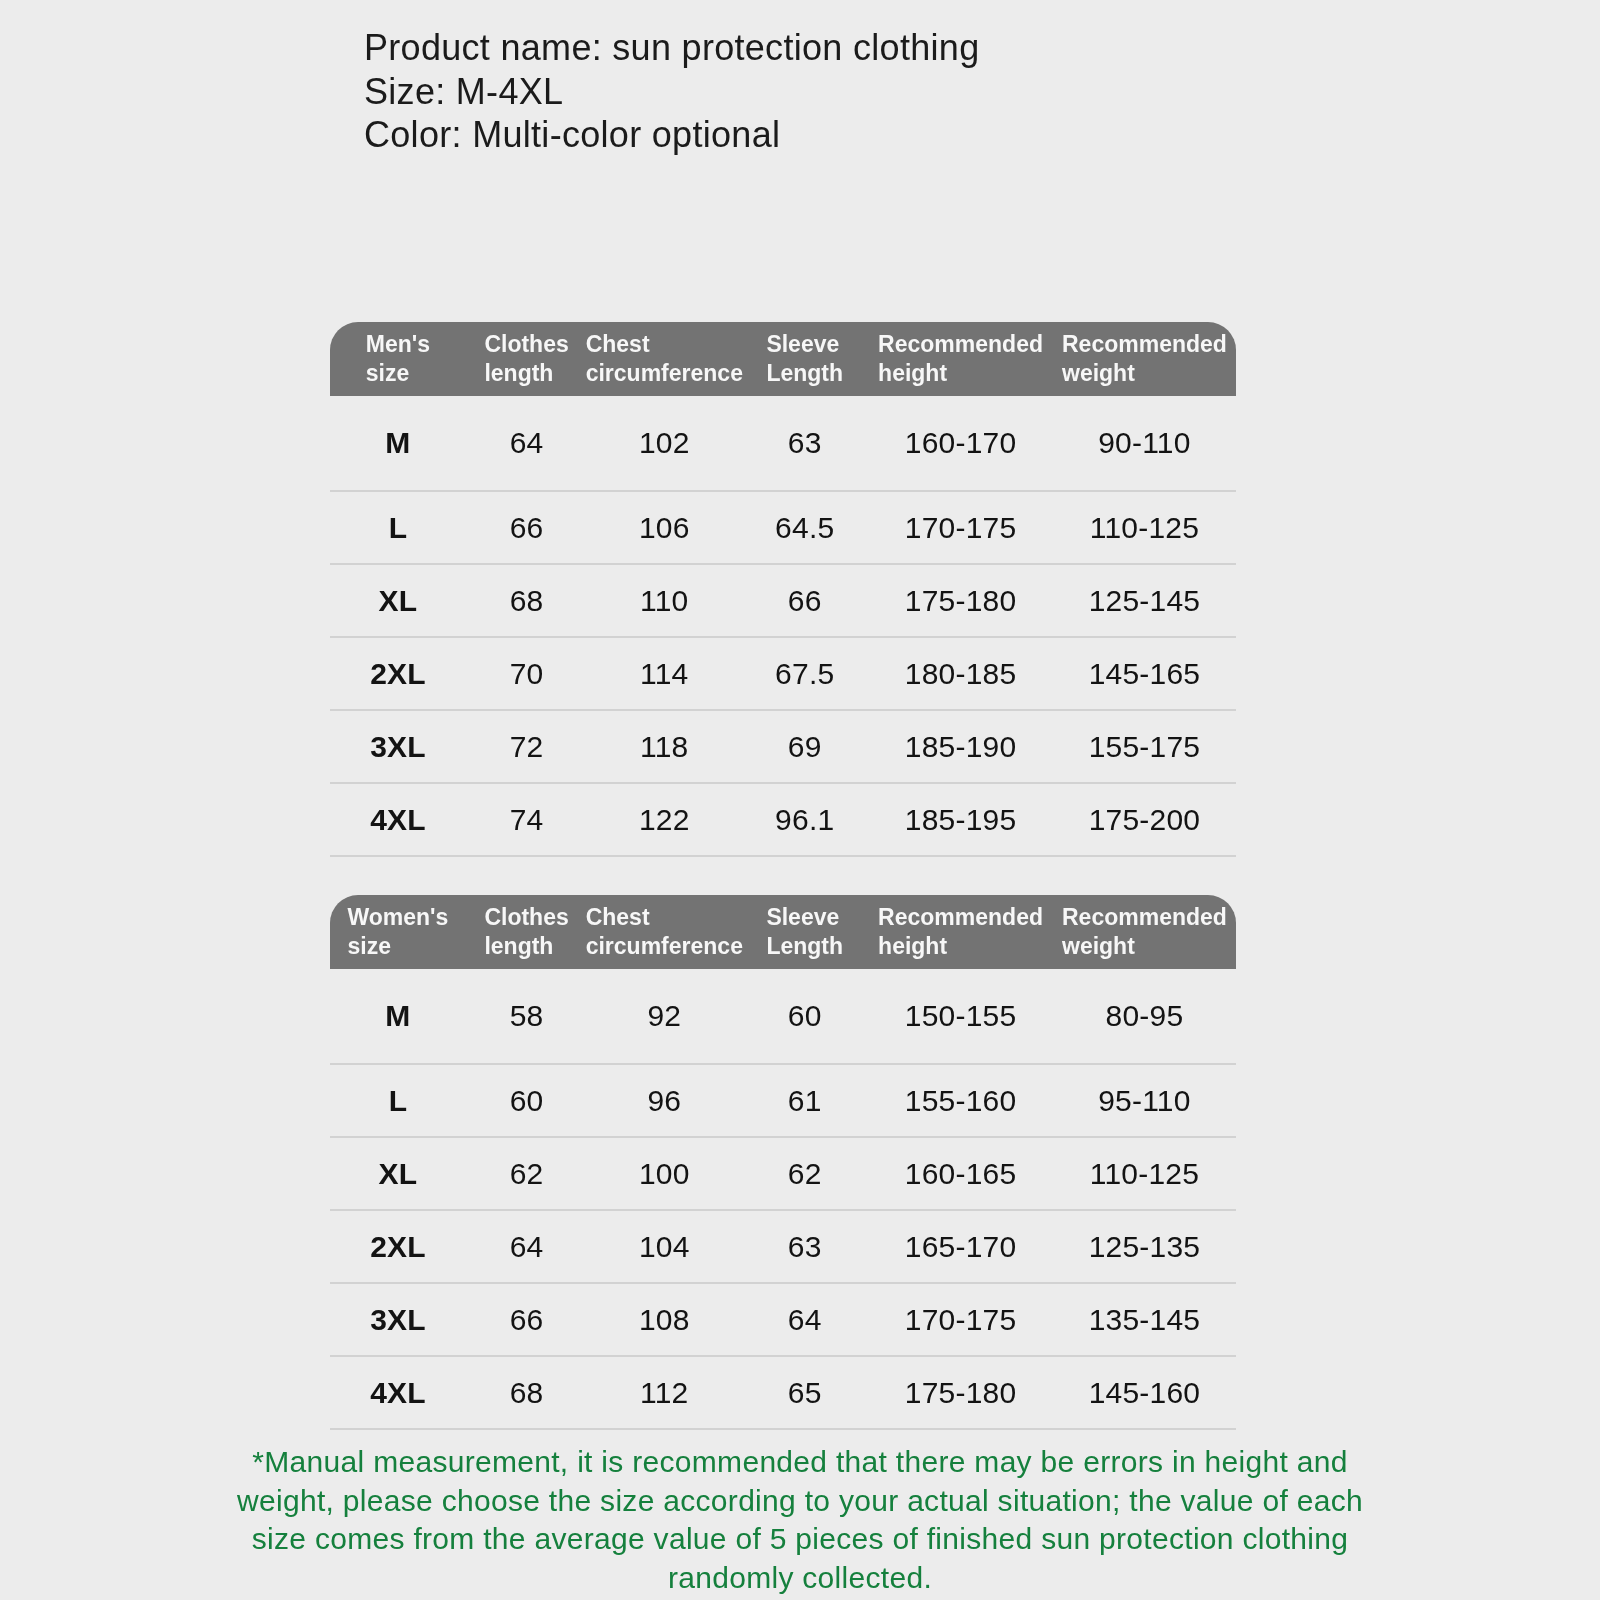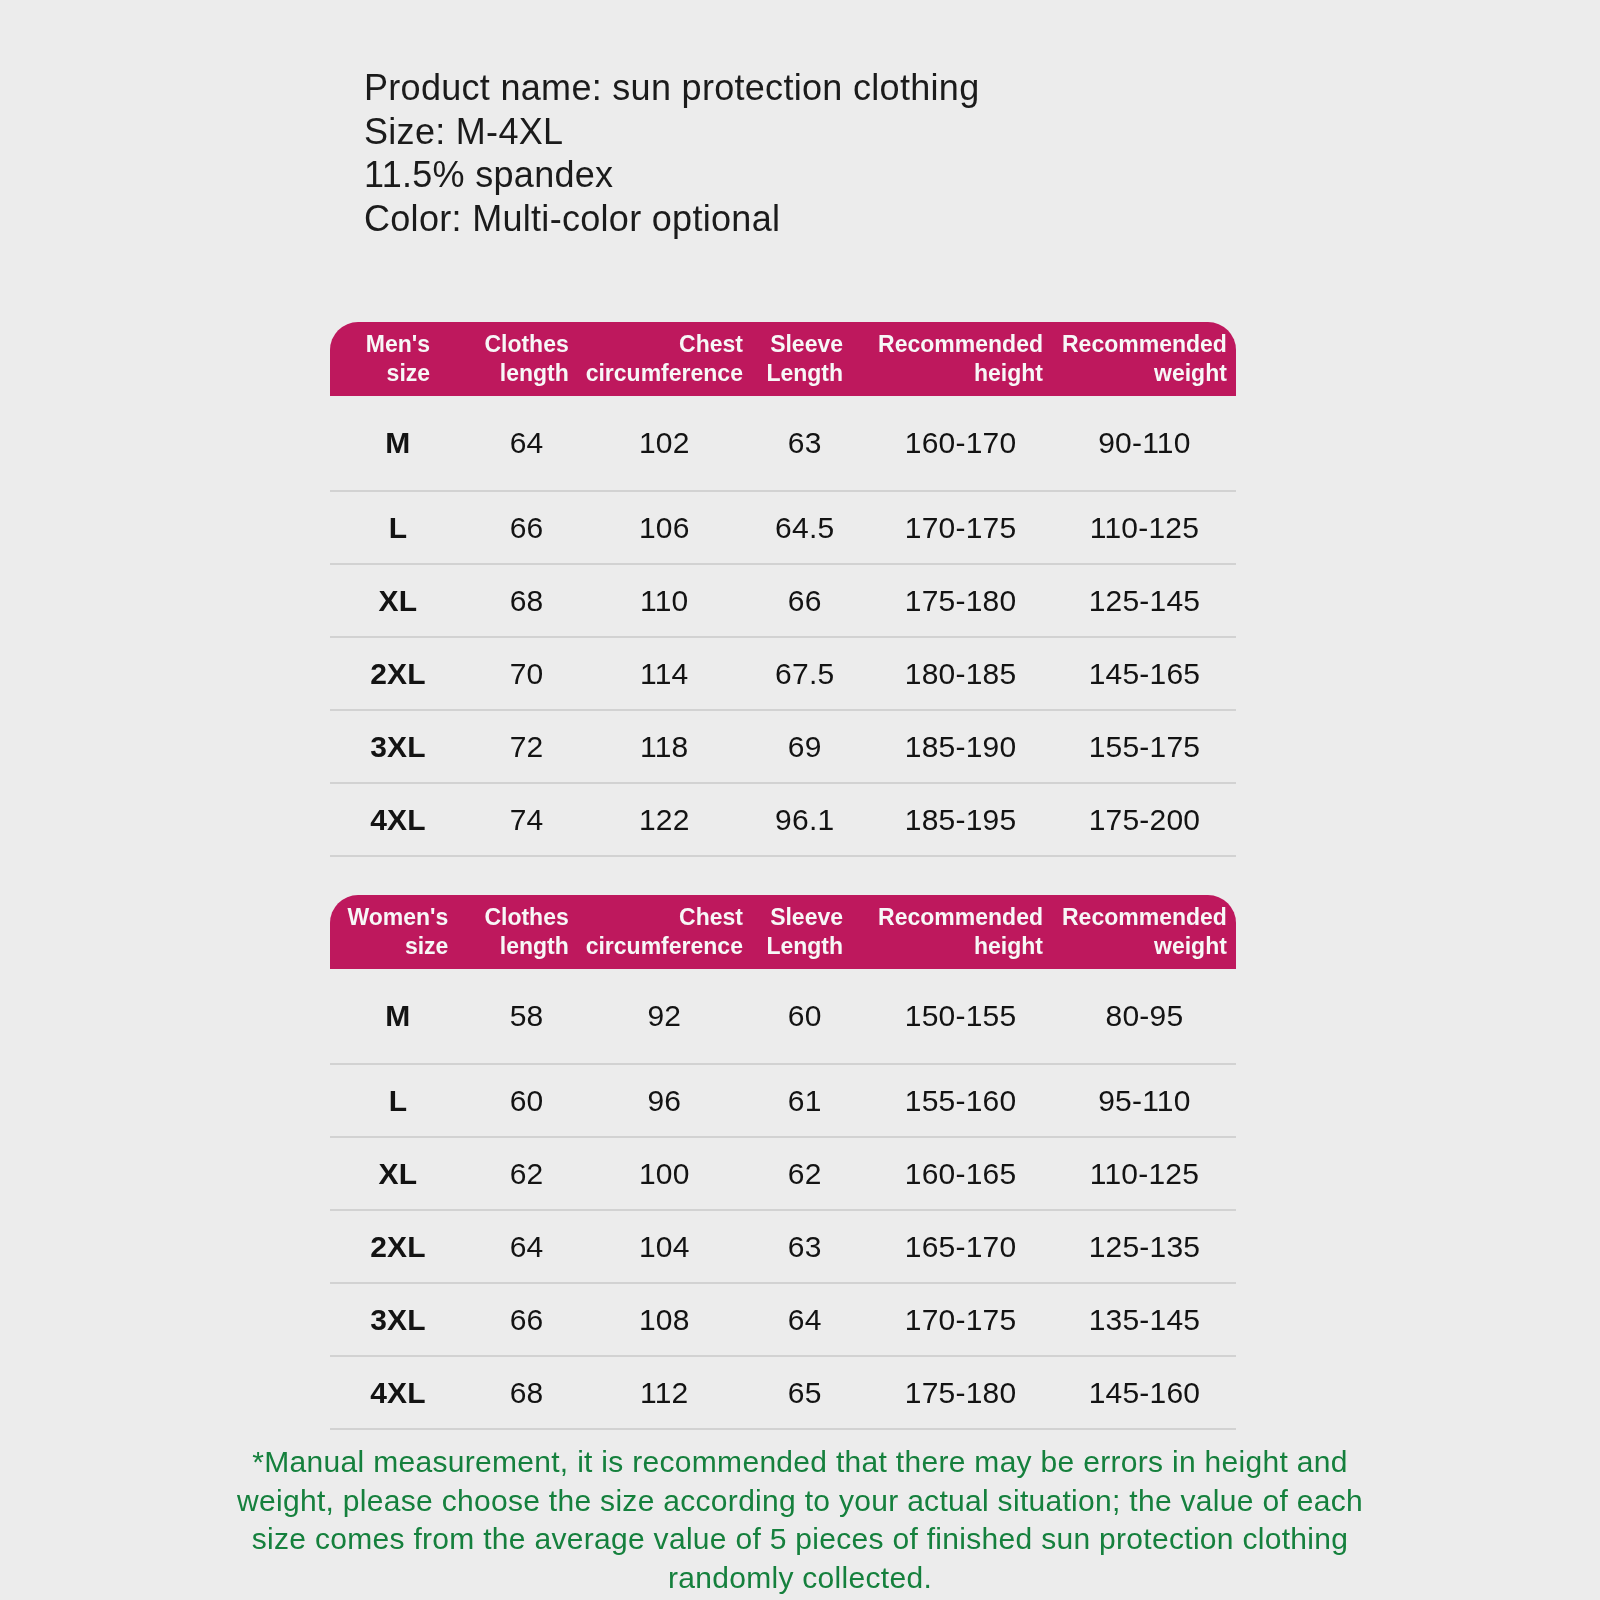--- a/index.html
+++ b/index.html
@@ -11,21 +11,20 @@
     position: relative;
     overflow: hidden;
     color: #1b1b1b;
   }
 
   
   .info-block {
     position: absolute;
     left: 364px;
     top: 26px;
-    margin-top: 40px;
   }
   .info-line {
     font-size: 36px;
     line-height: 43.5px;
     color: #1b1b1b;
     letter-spacing: 0.3px;
     white-space: nowrap;
   }
 
   
@@ -33,26 +32,26 @@
     position: absolute;
     left: 330px;
     width: 906px;
   }
   #mens-table { top: 322px; }
   #womens-table { top: 895px; }
 
   .thead {
     display: grid;
     grid-template-columns: 15% 13.4% 17% 14% 20.4% 20.2%;
-    background: #be185d;
+    background: #737373;
     border-radius: 28px 28px 0 0;
     height: 74px;
     align-items: center;
     justify-items: center;
-    text-align: right;
+    text-align: left;
     color: #f7f7f7;
     font-size: 23px;
     font-weight: bold;
     line-height: 29px;
     white-space: pre-line;
   }
   .trow {
     display: grid;
     grid-template-columns: 15% 13.4% 17% 14% 20.4% 20.2%;
     height: 71px;
@@ -83,21 +82,20 @@
     letter-spacing: 0.3px;
     white-space: nowrap;
   }
 </style>
 </head>
 <body>
 
 <div class="info-block">
   <div class="info-line">Product name: sun protection clothing</div>
   <div class="info-line">Size: M-4XL</div>
-  <div class="info-line">11.5% spandex</div>
   <div class="info-line">Color: Multi-color optional</div>
 </div>
 
 <section class="size-table" id="mens-table">
   <div class="thead">
     <div class="th">Men's
 size</div>
     <div class="th">Clothes
 length</div>
     <div class="th">Chest

